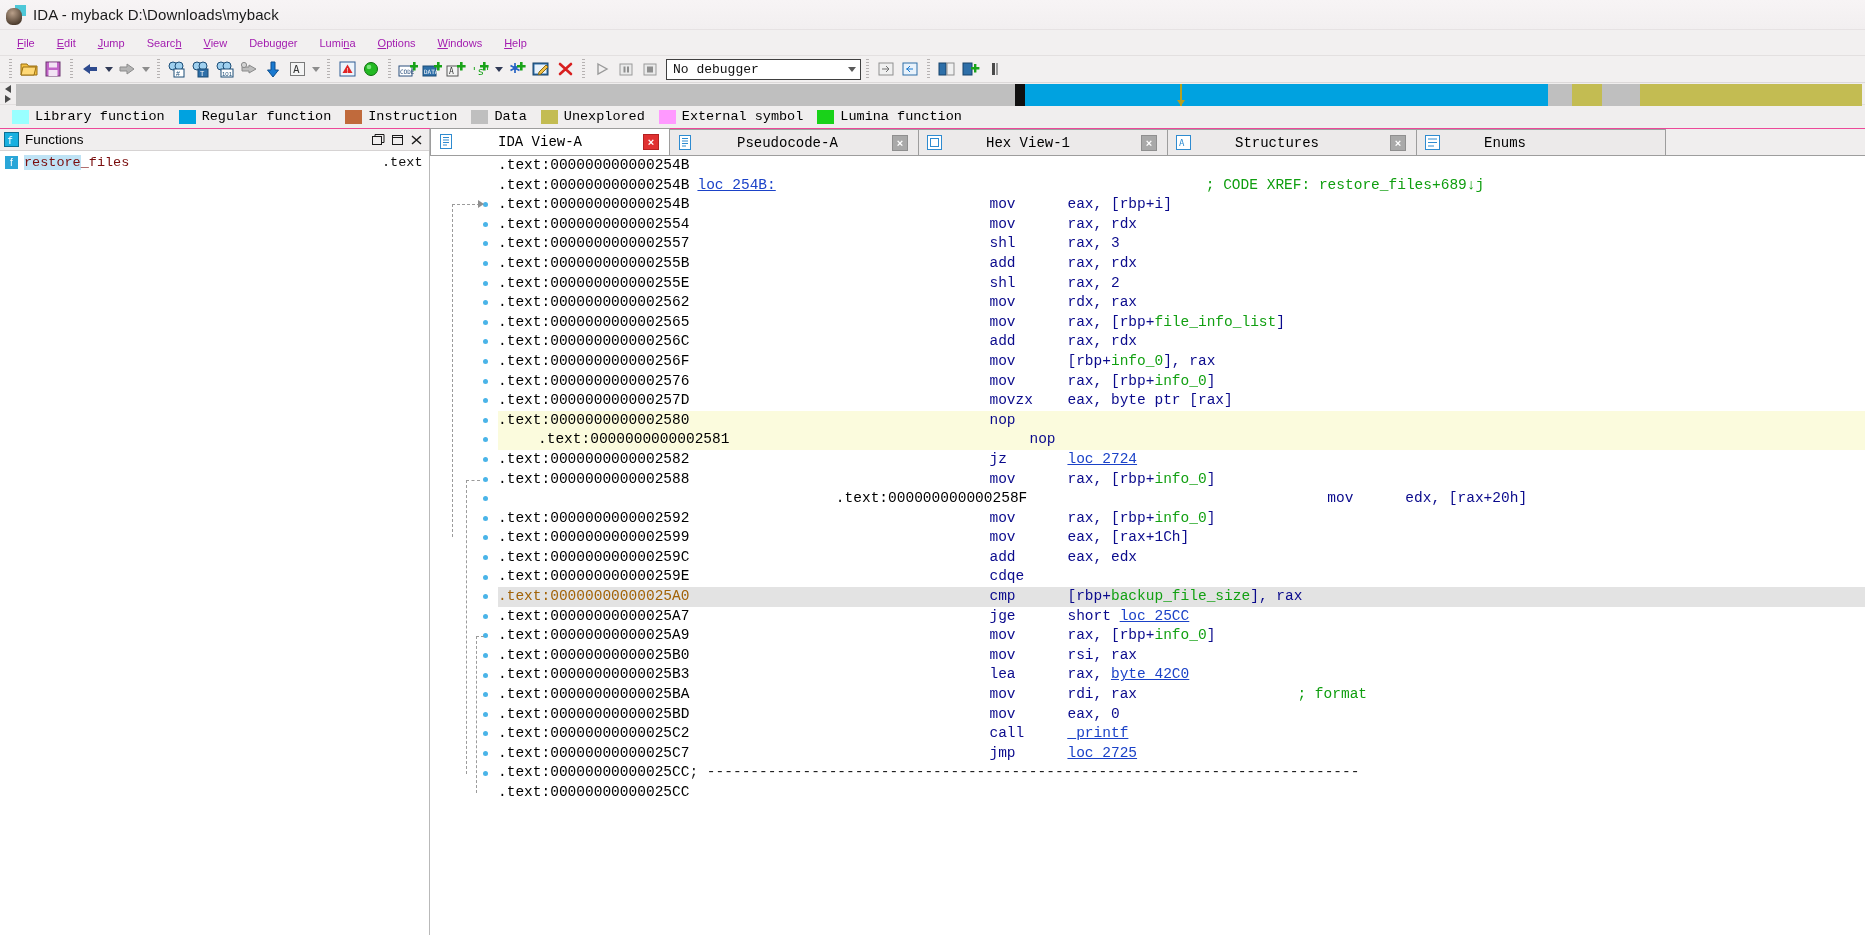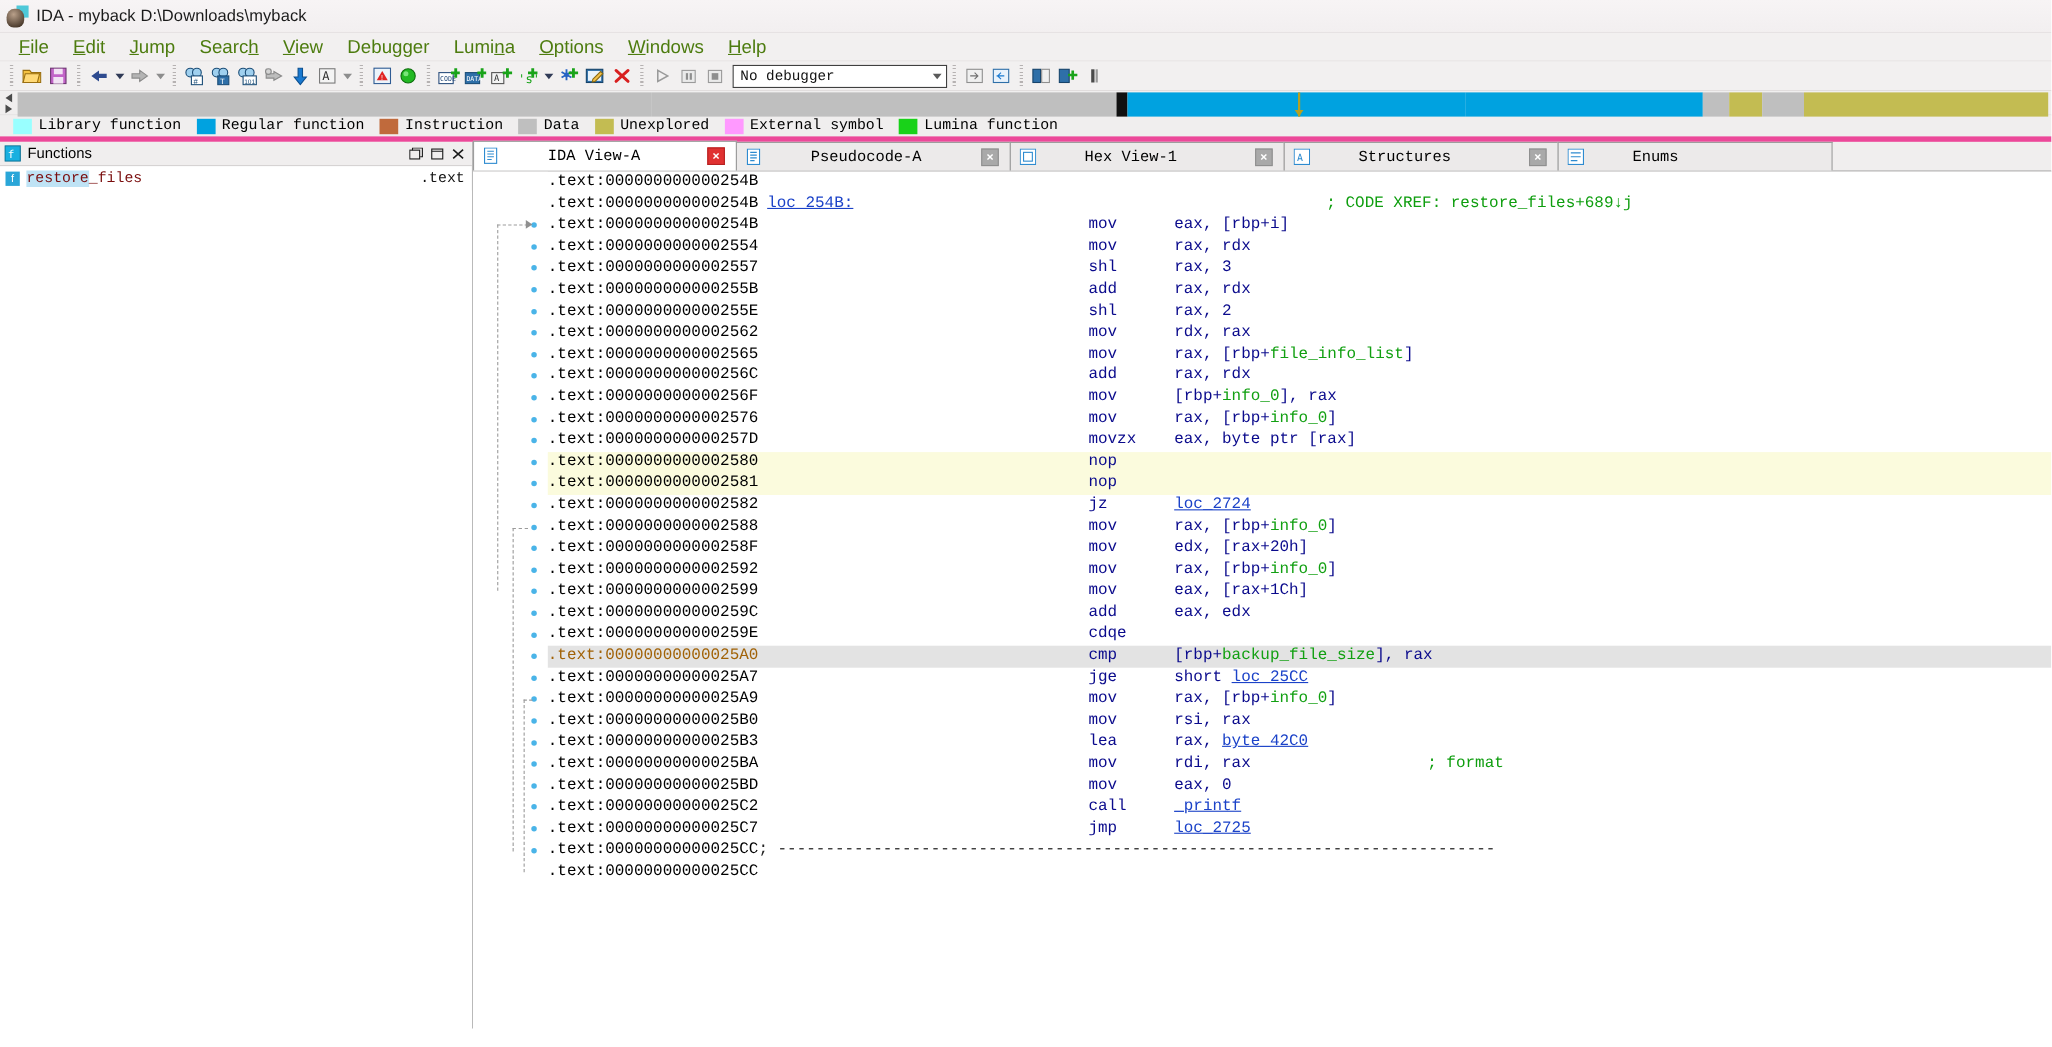--- a/index.html
+++ b/index.html
@@ -36,21 +36,21 @@
   }
   #titlebar .ttl { font-size: 15px; color: #1a1a1a; letter-spacing:.1px; }
 
   
   #menubar {
     height: 26px; background: #f2f0f0;
     display: flex; align-items: center; padding-left: 6px;
     border-bottom: 1px solid #e3e0e0;
   }
   #menubar .mi {
-    font-size: 17px; padding: 2px 11px; color: #4d7c0f; cursor: default;
+    font-size: 11px; padding: 2px 11px; color: #a21caf; cursor: default;
   }
   #menubar .mi u { text-decoration: underline; }
 
   
   #toolbar {
     height: 27px; background: #f2f0f0;
     display: flex; align-items: center; padding-left: 4px;
     border-bottom: 1px solid #dcd9d9;
   }
   .tb-sep {
@@ -114,21 +114,21 @@
     content: ""; position: absolute; left: -3px; bottom: 0;
     border-left: 4px solid transparent; border-right: 4px solid transparent;
     border-top: 6px solid #b5a022;
   }
 
   
   #legend {
     height: 24px; background: #f0eeee;
     display: flex; align-items: center; padding-left: 12px;
     font-family: "Liberation Mono", monospace; font-size: 13.5px;
-    border-bottom: 5px solid #ec4899;
+    border-bottom: 1px solid #ec4899;
   }
   #legend .lg { display: flex; align-items: center; margin-right: 14px; }
   #legend .sw { width: 17px; height: 14px; margin-right: 6px; flex: 0 0 auto; }
 
   
   #main { display: flex; height: 806px; align-items: stretch; }
 
   
   #funcs {
     width: 430px; flex: 0 0 430px; background: #fff;
@@ -683,30 +683,30 @@
           <div class="linewrap" style="height: 19.6px;">
             <div class="line" style="width: 100%;"><span class="addr">.text:0000000000002576</span><span class="indent"></span><span class="mn col-mn">mov</span><span class="op">rax, [rbp+<span class="grn">info_0</span>]</span></div>
           </div>
           <div class="linewrap" style="height: 19.6px;">
             <div class="line" style="width: 100%;"><span class="addr">.text:000000000000257D</span><span class="indent"></span><span class="mn col-mn">movzx</span><span class="op">eax, byte ptr [rax]</span></div>
           </div>
           <div class="linewrap hl-yellow" style="height: 19.6px;">
             <div class="line" style="width: 100%;"><span class="addr">.text:0000000000002580</span><span class="indent"></span><span class="mn col-mn">nop</span><span class="op"></span></div>
           </div>
           <div class="linewrap hl-yellow" style="height: 19.6px;">
-            <div class="line" style="width: 100%;"><span class="addr">.text:0000000000002581</span><span class="indent"></span><span class="mn col-mn">nop</span><span class="op"></span></div>
+            <div class="line" style="width: 100%; padding-left: 40px;"><span class="addr">.text:0000000000002581</span><span class="indent"></span><span class="mn col-mn">nop</span><span class="op"></span></div>
           </div>
           <div class="linewrap" style="height: 19.6px;">
             <div class="line" style="width: 100%;"><span class="addr">.text:0000000000002582</span><span class="indent"></span><span class="mn col-mn">jz</span><span class="op"><span class="lbl">loc_2724</span></span></div>
           </div>
           <div class="linewrap" style="height: 19.6px;">
             <div class="line" style="width: 100%;"><span class="addr">.text:0000000000002588</span><span class="indent"></span><span class="mn col-mn">mov</span><span class="op">rax, [rbp+<span class="grn">info_0</span>]</span></div>
           </div>
           <div class="linewrap" style="height: 19.6px;">
-            <div class="line" style="width: 100%;"><span class="addr">.text:000000000000258F</span><span class="indent"></span><span class="mn col-mn">mov</span><span class="op">edx, [rax+20h]</span></div>
+            <div class="line" style="width: 100%; justify-content: center;"><span class="addr">.text:000000000000258F</span><span class="indent"></span><span class="mn col-mn">mov</span><span class="op">edx, [rax+20h]</span></div>
           </div>
           <div class="linewrap" style="height: 19.6px;">
             <div class="line" style="width: 100%;"><span class="addr">.text:0000000000002592</span><span class="indent"></span><span class="mn col-mn">mov</span><span class="op">rax, [rbp+<span class="grn">info_0</span>]</span></div>
           </div>
           <div class="linewrap" style="height: 19.6px;">
             <div class="line" style="width: 100%;"><span class="addr">.text:0000000000002599</span><span class="indent"></span><span class="mn col-mn">mov</span><span class="op">eax, [rax+1Ch]</span></div>
           </div>
           <div class="linewrap" style="height: 19.6px;">
             <div class="line" style="width: 100%;"><span class="addr">.text:000000000000259C</span><span class="indent"></span><span class="mn col-mn">add</span><span class="op">eax, edx</span></div>
           </div>

